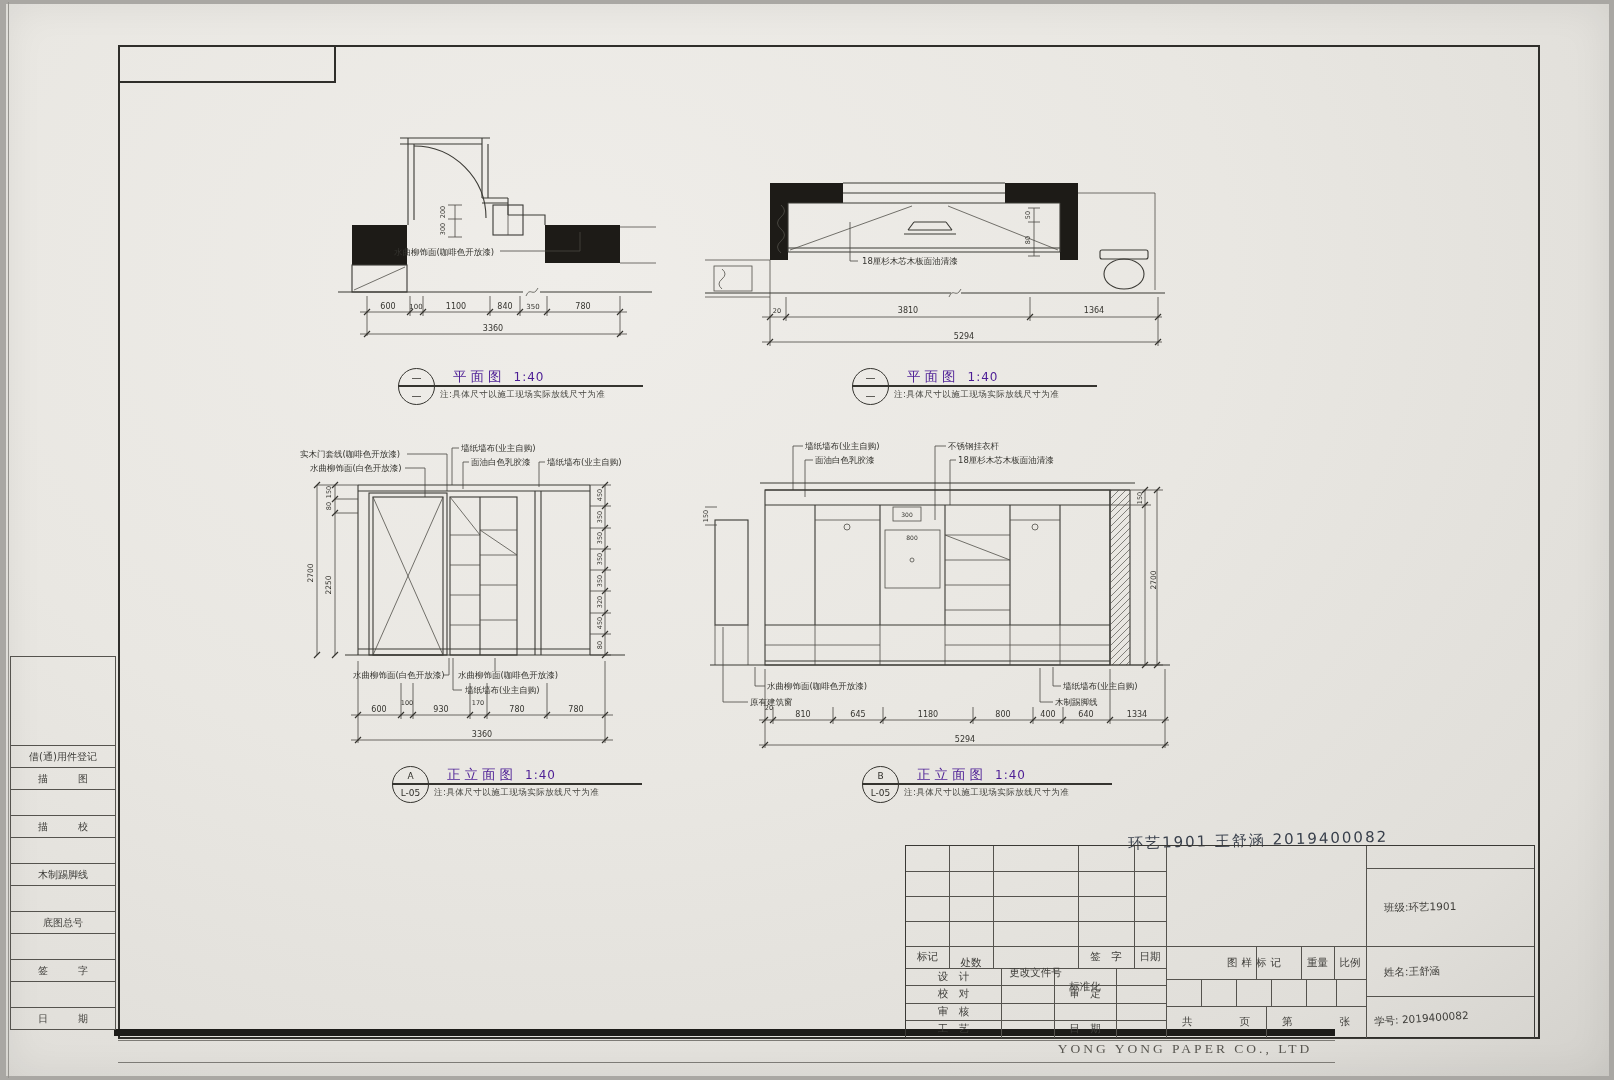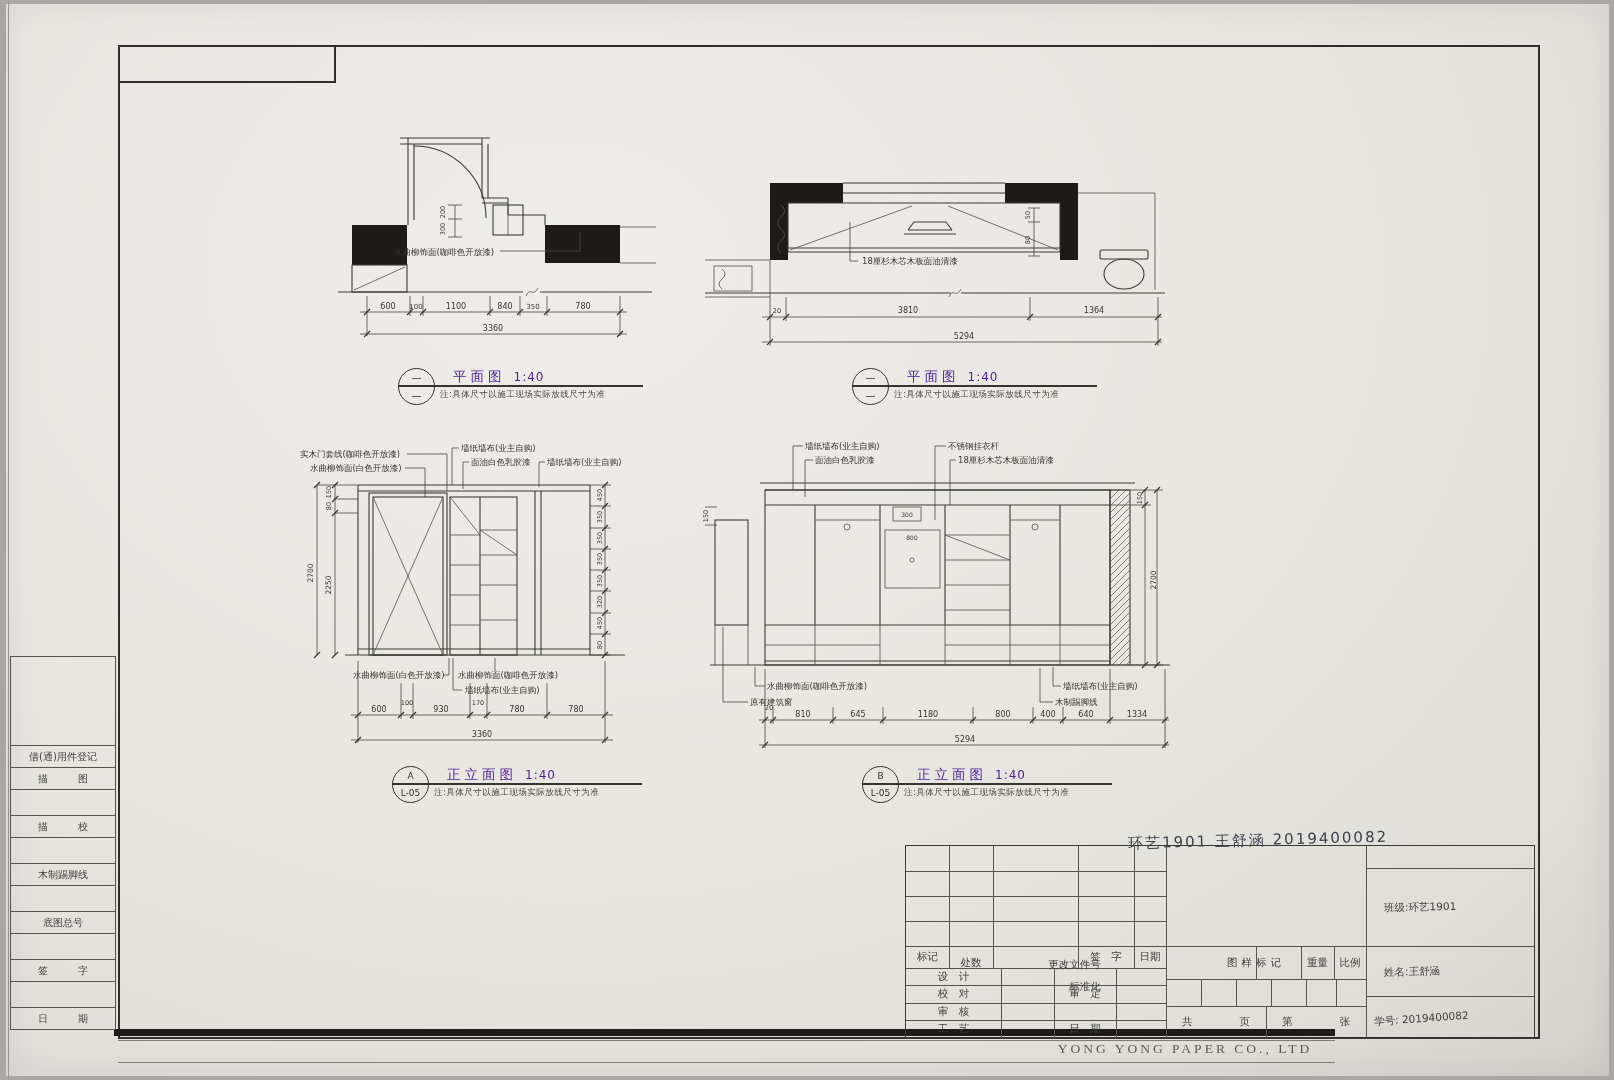--- a/index.html
+++ b/index.html
@@ -372,21 +372,21 @@
   <div class="v" style="left:400px;top:133px;height:27px;"></div>
   <div class="v" style="left:430px;top:133px;height:27px;"></div>
   <div class="v" style="left:360px;top:160px;height:32px;"></div>
 
   <div class="h" style="left:460px;top:22px;width:168px;"></div>
   <div class="h" style="left:460px;top:100px;width:168px;"></div>
   <div class="h" style="left:460px;top:150px;width:168px;"></div>
 
   <div class="cell" style="left:0;top:100px;width:43px;height:22px;">标记</div>
   <div class="cell" style="left:43px;top:106px;width:44px;height:22px;font-family:Liberation Mono, monospace;">处数</div>
-  <div class="cell" style="left:87px;top:108px;width:85px;height:22px;margin-left:39px;">更改文件号</div>
+  <div class="cell" style="left:87px;top:116px;width:85px;height:22px;">更改文件号</div>
   <div class="cell" style="left:172px;top:100px;width:56px;height:22px;">签　字</div>
   <div class="cell" style="left:228px;top:100px;width:32px;height:22px;">日期</div>
 
   <div class="cell" style="left:0;top:122px;width:95px;height:17px;">设　计</div>
   <div class="cell" style="left:148px;top:132px;width:62px;height:17px;">标准化</div>
   <div class="cell" style="left:0;top:139px;width:95px;height:18px;">校　对</div>
   <div class="cell" style="left:148px;top:139px;width:62px;height:18px;">审　定</div>
   <div class="cell" style="left:0;top:157px;width:95px;height:17px;">审　核</div>
   <div class="cell" style="left:148px;top:157px;width:62px;height:17px;"></div>
   <div class="cell" style="left:0;top:174px;width:95px;height:18px;">工　艺</div>

